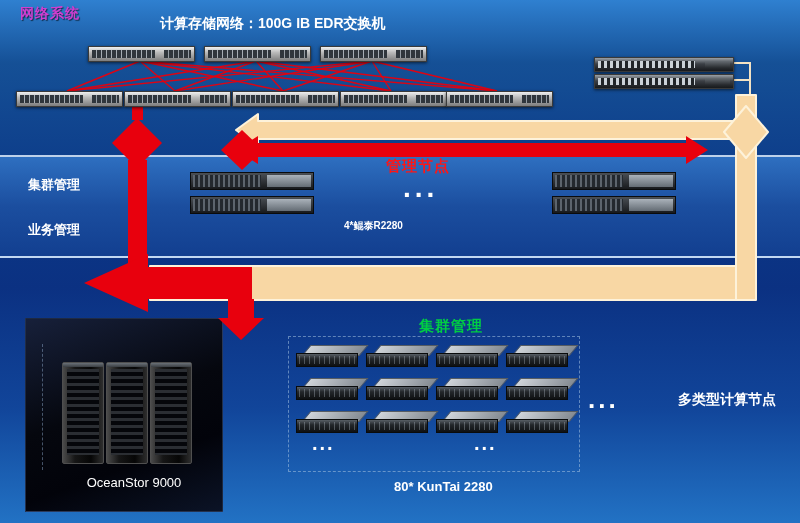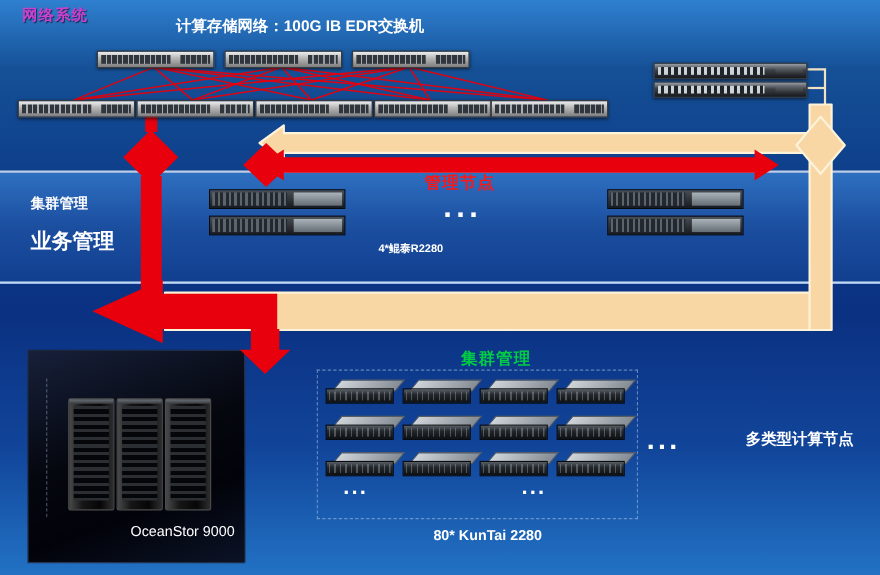--- a/index.html
+++ b/index.html
@@ -8,24 +8,24 @@
     font-family:"Liberation Sans","DejaVu Sans",sans-serif;
     background:linear-gradient(180deg,#2f80d0 0%,#155096 12%,#0c3a88 35%,#0b3182 55%,#11459a 78%,#2272c4 100%);
   }
   
   .t{position:absolute;z-index:5;font-weight:bold;color:#fff;white-space:nowrap;}
   .net-title{left:20px;top:5px;font-size:14px;color:#cf3ecf;text-shadow:1px 1px 1px rgba(0,0,0,.6);letter-spacing:1px;}
   .cs-label{left:160px;top:15px;font-size:14px;}
   .mon-label{left:567px;top:29px;font-size:13px;}
   .mgmt-title{left:366px;top:157px;font-size:15px;color:#ff1616;letter-spacing:1px;margin-left:20px;}
   .side1{left:28px;top:176px;font-size:13px;}
-  .side2{left:28px;top:206px;font-size:19px;}
+  .side2{left:28px;top:221px;font-size:13px;}
   .mgmt-dots{left:403px;top:172px;font-size:28px;letter-spacing:4px;}
   .mgmt-model{left:344px;top:219px;font-size:10px;}
-  .storage-label{left:25px;top:475px;width:218px;text-align:center;font-size:13px;font-weight:normal;padding-left:32px;}
+  .storage-label{left:25px;top:475px;width:218px;text-align:center;font-size:13px;font-weight:normal;}
   .compute-title{left:419px;top:317px;font-size:15px;color:#00cc44;letter-spacing:1px;}
   .coldots1{left:312px;top:432px;font-size:20px;letter-spacing:2px;}
   .coldots2{left:474px;top:432px;font-size:20px;letter-spacing:2px;}
   .compute-model{left:394px;top:479px;font-size:13px;font-weight:bold;}
   .more-dots{left:588px;top:384px;font-size:26px;letter-spacing:3px;}
   .more-label{left:634px;top:391px;font-size:14px;margin-left:44px;}
   
   .mgmt-band{
     position:absolute;left:0;top:155px;width:800px;height:103px;z-index:1;
     background:linear-gradient(180deg,#2e6fc0 0%,#1b4e9f 50%,#123f90 100%);

